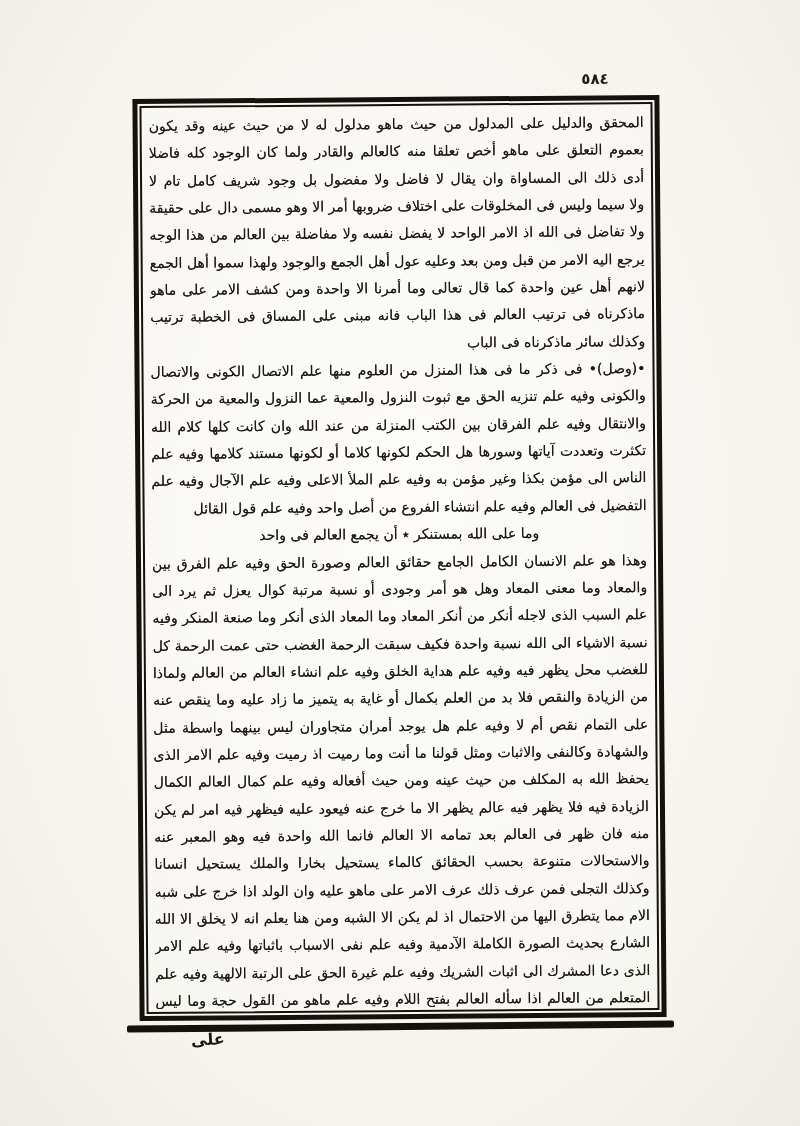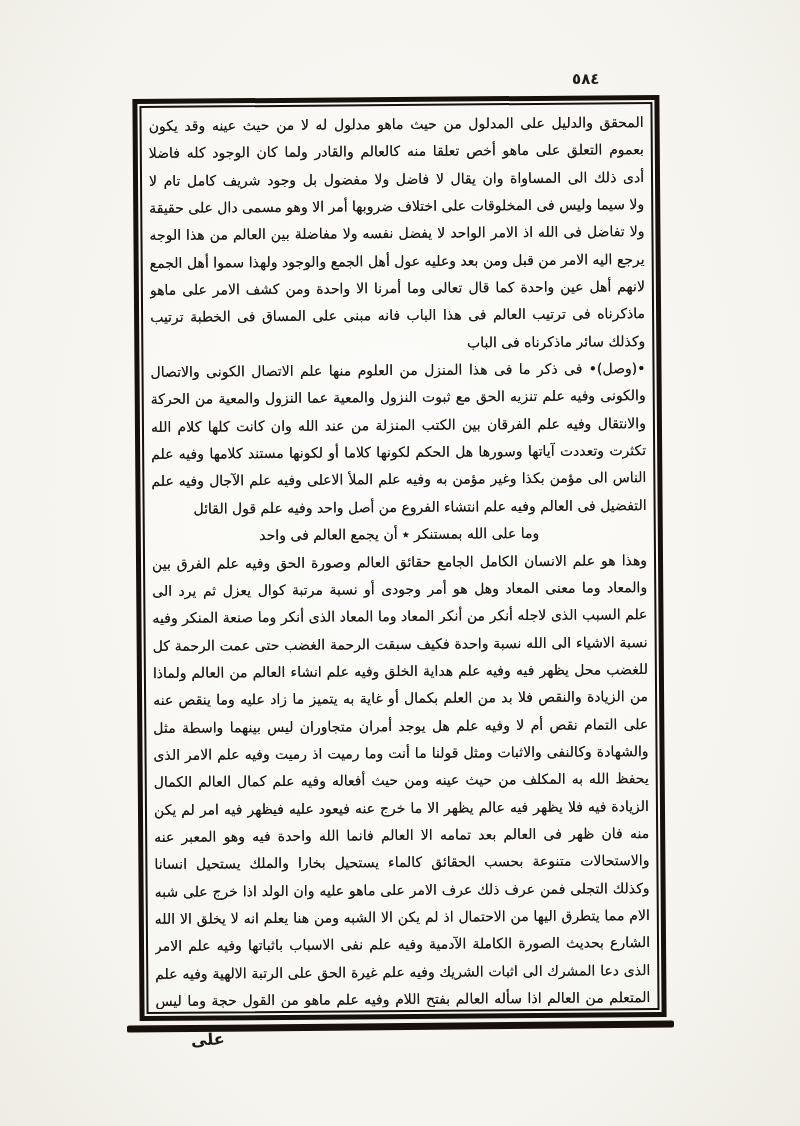--- a/index.html
+++ b/index.html
@@ -9,21 +9,21 @@
     font-family:"DejaVu Sans", sans-serif;
   }
   
   .paper{
     position:absolute;inset:0;
     background:
       radial-gradient(ellipse at 50% 45%, rgba(255,255,255,0.55) 0%, rgba(240,238,230,0.25) 70%, rgba(226,223,212,0.45) 100%);
   }
   .pagenum{
     position:absolute;top:70px;left:572px;width:46px;
-    font-size:15px;font-weight:bold;color:#201a14;
+    text-align:center;font-size:15px;font-weight:bold;color:#201a14;
     letter-spacing:1px;
   }
   .frame{
     position:absolute;left:136px;top:97px;width:527px;height:922px;
     box-sizing:border-box;border:5px solid #17110c;
     transform:rotate(-0.45deg);transform-origin:50% 50%;
     background:rgba(255,255,255,0.25);
   }
   .frame-inner{
     position:absolute;inset:2px;border:2px solid #17110c;pointer-events:none;

